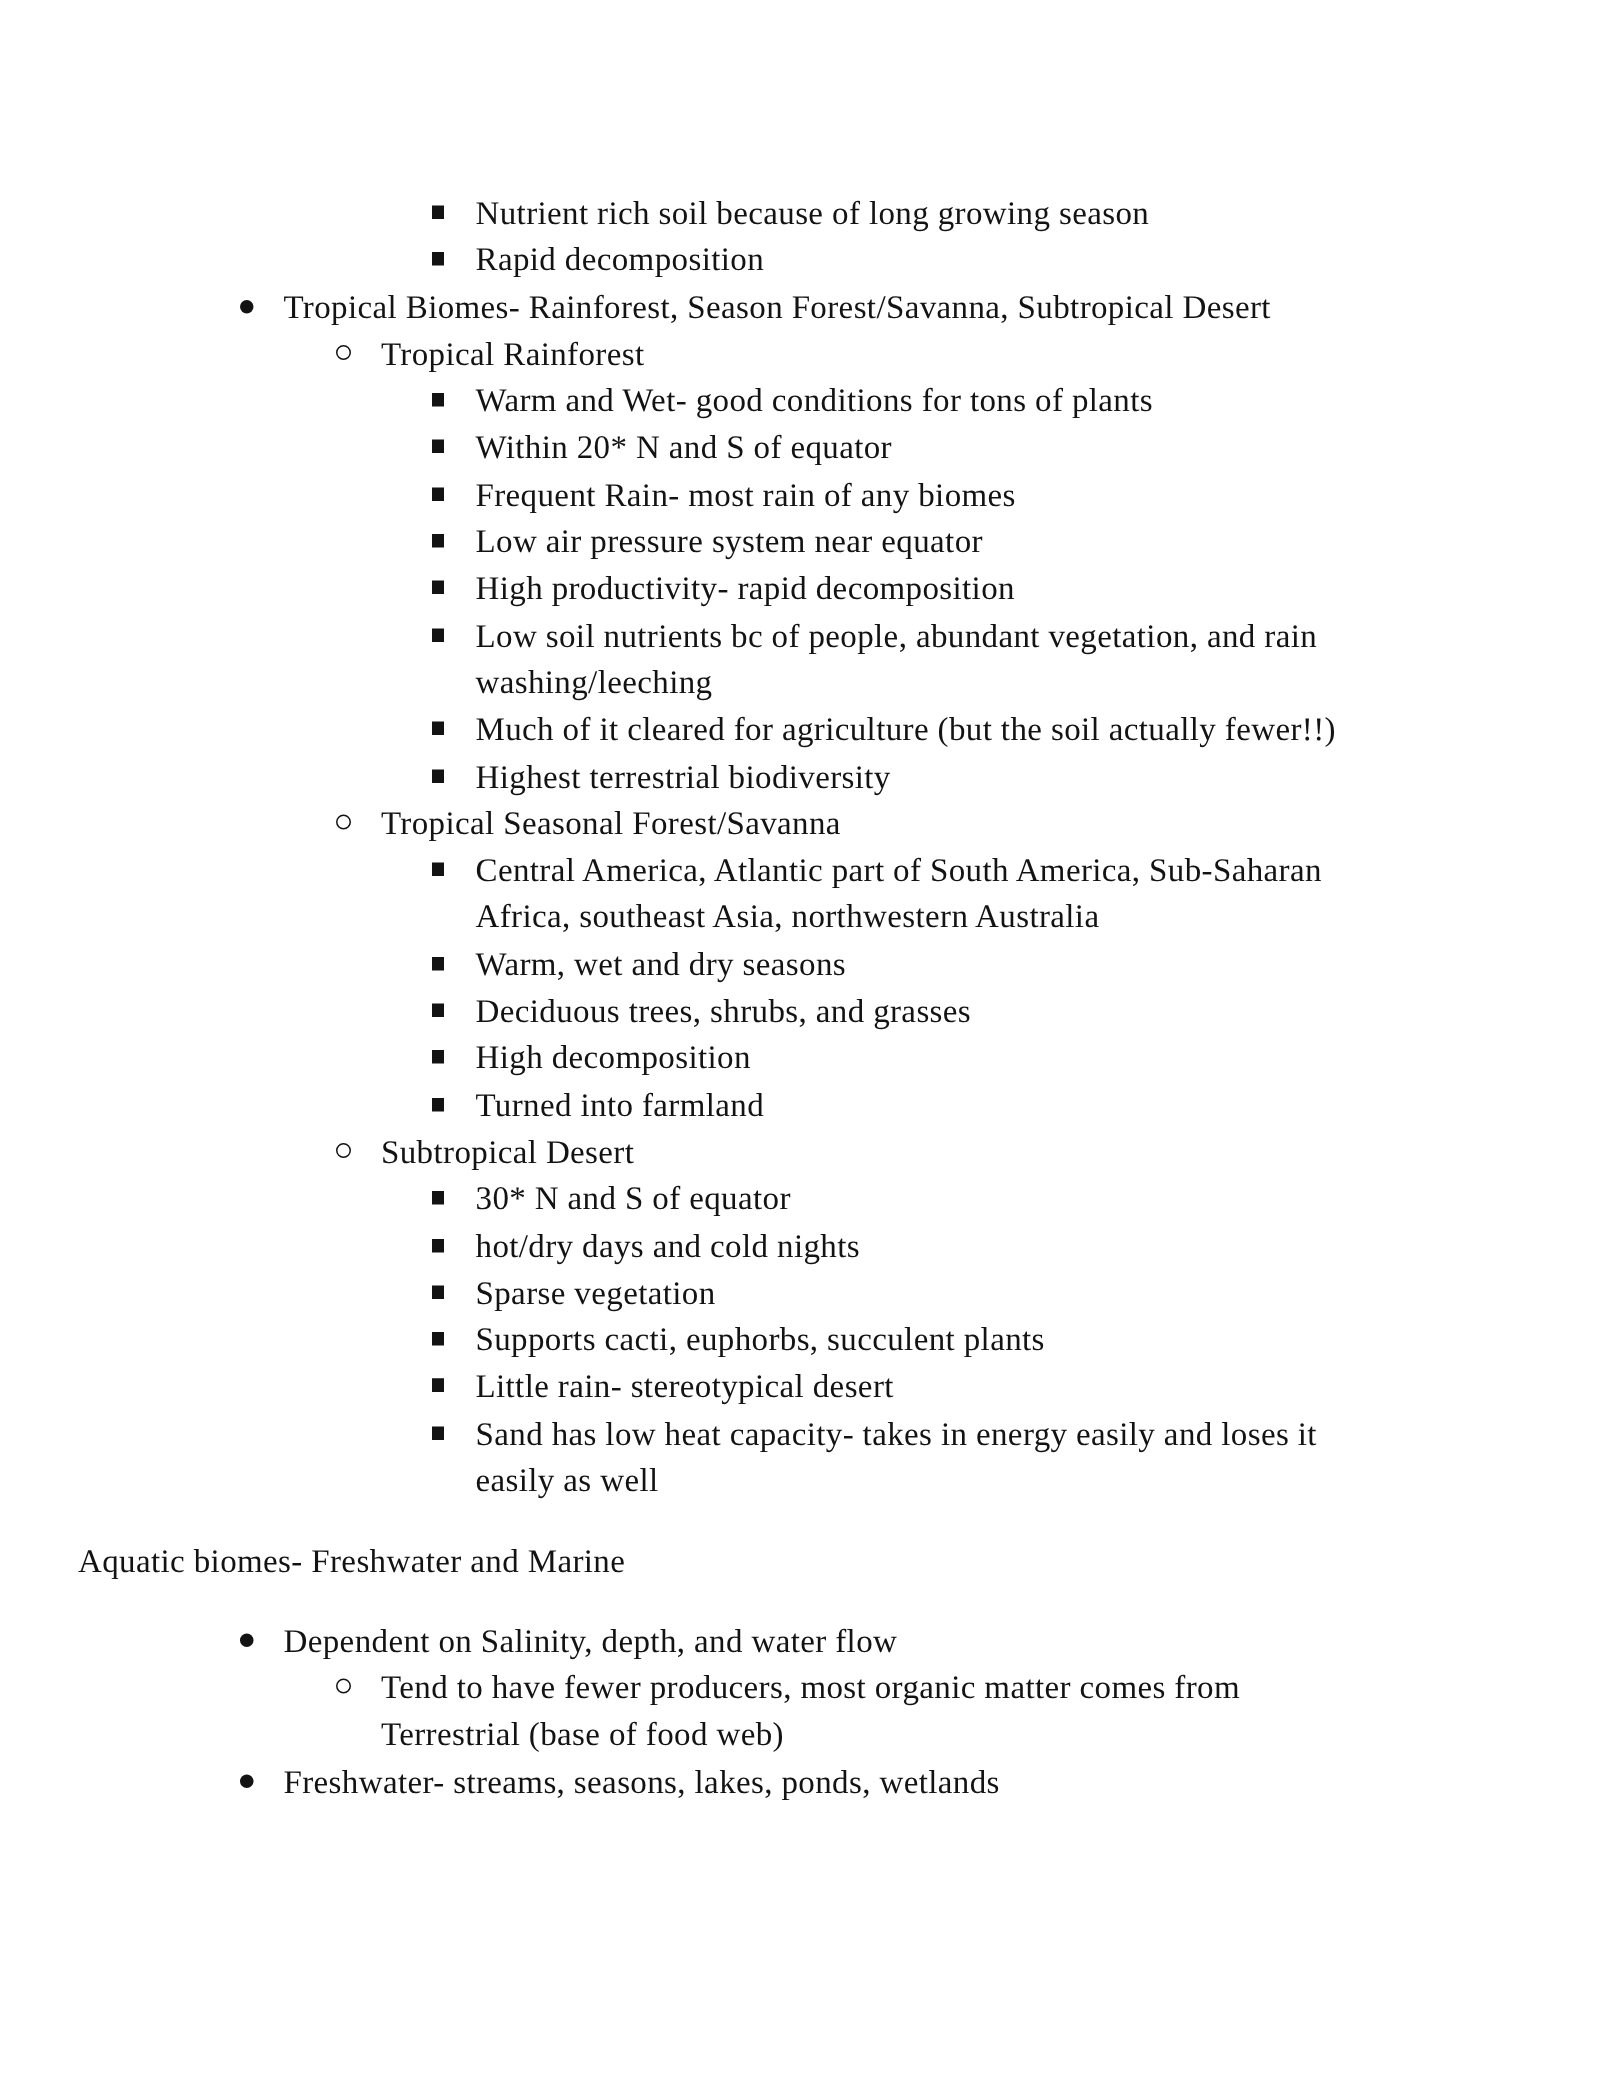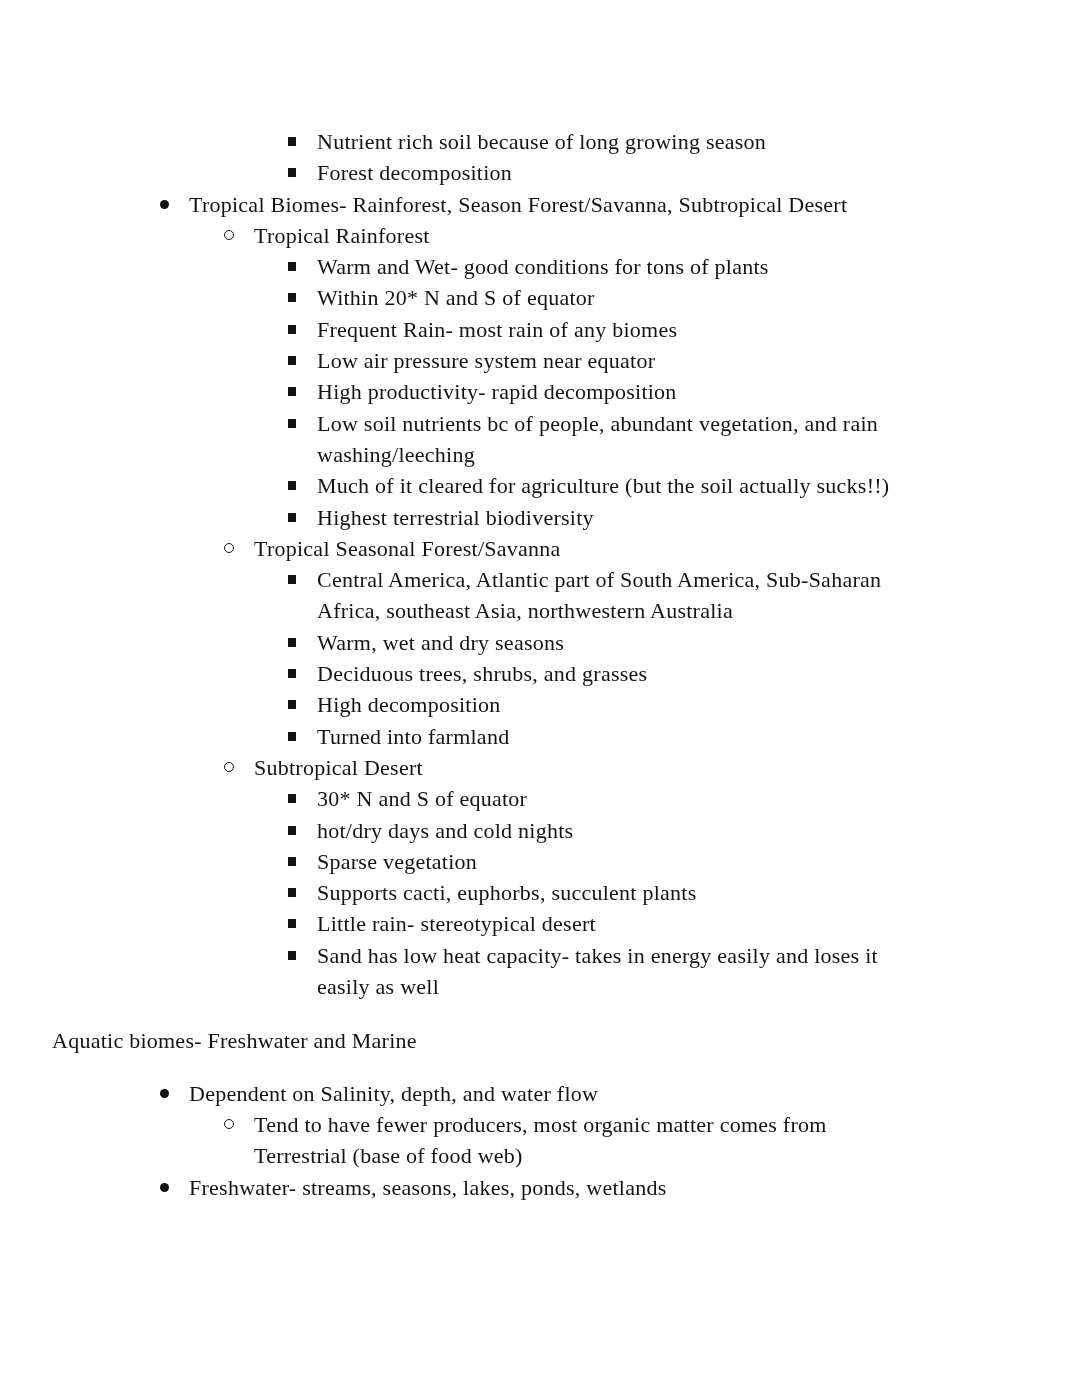--- a/index.html
+++ b/index.html
@@ -64,21 +64,21 @@
 <body>
 
 <div class="page">
   <div id="doc-body">
       <div class="row level-3">
         <span class="bullet b-square"></span>
         <span class="text">Nutrient rich soil because of long growing season</span>
       </div>
       <div class="row level-3">
         <span class="bullet b-square"></span>
-        <span class="text">Forest decomposition</span>
+        <span class="text">Rapid decomposition</span>
       </div>
       <div class="row level-1">
         <span class="bullet b-disc"></span>
         <span class="text">Tropical Biomes- Rainforest, Season Forest/Savanna, Subtropical Desert</span>
       </div>
       <div class="row level-2">
         <span class="bullet b-circle"></span>
         <span class="text">Tropical Rainforest</span>
       </div>
       <div class="row level-3">
@@ -101,21 +101,21 @@
         <span class="bullet b-square"></span>
         <span class="text">High productivity- rapid decomposition</span>
       </div>
       <div class="row level-3">
         <span class="bullet b-square"></span>
         <span class="text">Low soil nutrients bc of people, abundant vegetation, and rain
 washing/leeching</span>
       </div>
       <div class="row level-3">
         <span class="bullet b-square"></span>
-        <span class="text">Much of it cleared for agriculture (but the soil actually sucks!!)</span>
+        <span class="text">Much of it cleared for agriculture (but the soil actually fewer!!)</span>
       </div>
       <div class="row level-3">
         <span class="bullet b-square"></span>
         <span class="text">Highest terrestrial biodiversity</span>
       </div>
       <div class="row level-2">
         <span class="bullet b-circle"></span>
         <span class="text">Tropical Seasonal Forest/Savanna</span>
       </div>
       <div class="row level-3">

